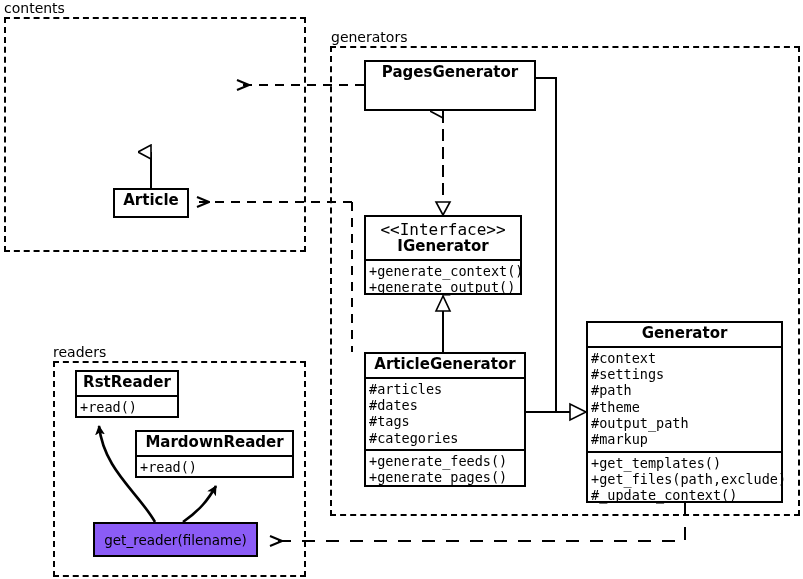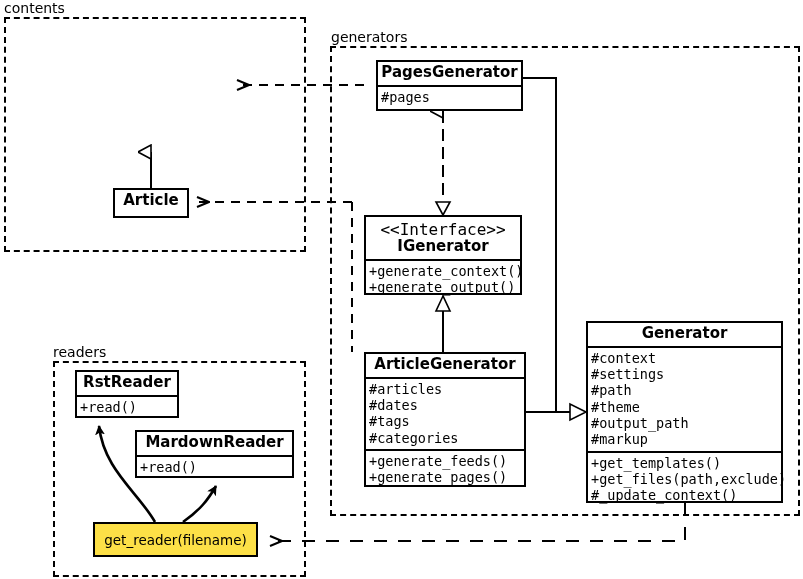--- a/index.html
+++ b/index.html
@@ -69,21 +69,21 @@
     font-family: "DejaVu Sans Mono", monospace;
     font-size: 13.5px;
     line-height: 16.3px;
     white-space: nowrap;
     color: #000;
   }
   .plainbox {
     position: absolute;
     box-sizing: border-box;
     border: 2px solid #000;
-    background: #fde047;
+    background: #8b5cf6;
     z-index: 5;
     display: flex;
     align-items: center;
     justify-content: center;
     font-family: "DejaVu Sans", sans-serif;
     font-size: 13.5px;
   }
   svg.overlay {
     position: absolute;
     left: 0; top: 0;
@@ -105,25 +105,22 @@
   <div class="pkg-label" style="left:331px; top:29px;">generators</div>
 
   <div class="pkg" style="left:53px; top:361px; width:253px; height:216px; border-style:dashed;"></div>
   <div class="pkg-label" style="left:53px; top:344px;">readers</div>
 
 
   <div class="uml" style="left:113px; top:188px; width:76px; height:30px;">
     <div class="sec title" style="padding:3px 3px 4px 3px;">Article</div>
   </div>
 
-  <div class="uml" style="left:376px; top:60px; width:147px; height:51px;">
+  <div class="uml" style="left:364px; top:60px; width:172px; height:51px;">
     <div class="sec title" style="padding:3px 3px 4px 3px;">PagesGenerator</div>
-    <div class="sec">
-      <div class="row">#pages</div>
-    </div>
   </div>
 
   <div class="uml" style="left:364px; top:215px; width:158px; height:80px;">
     <div class="sec title" style="padding:3px 3px 4px 3px;">
       <span class="stereo">&lt;&lt;Interface&gt;&gt;</span>
       <span>IGenerator</span>
     </div>
     <div class="sec">
       <div class="row">+generate_context()</div>
       <div class="row">+generate_output()</div>

